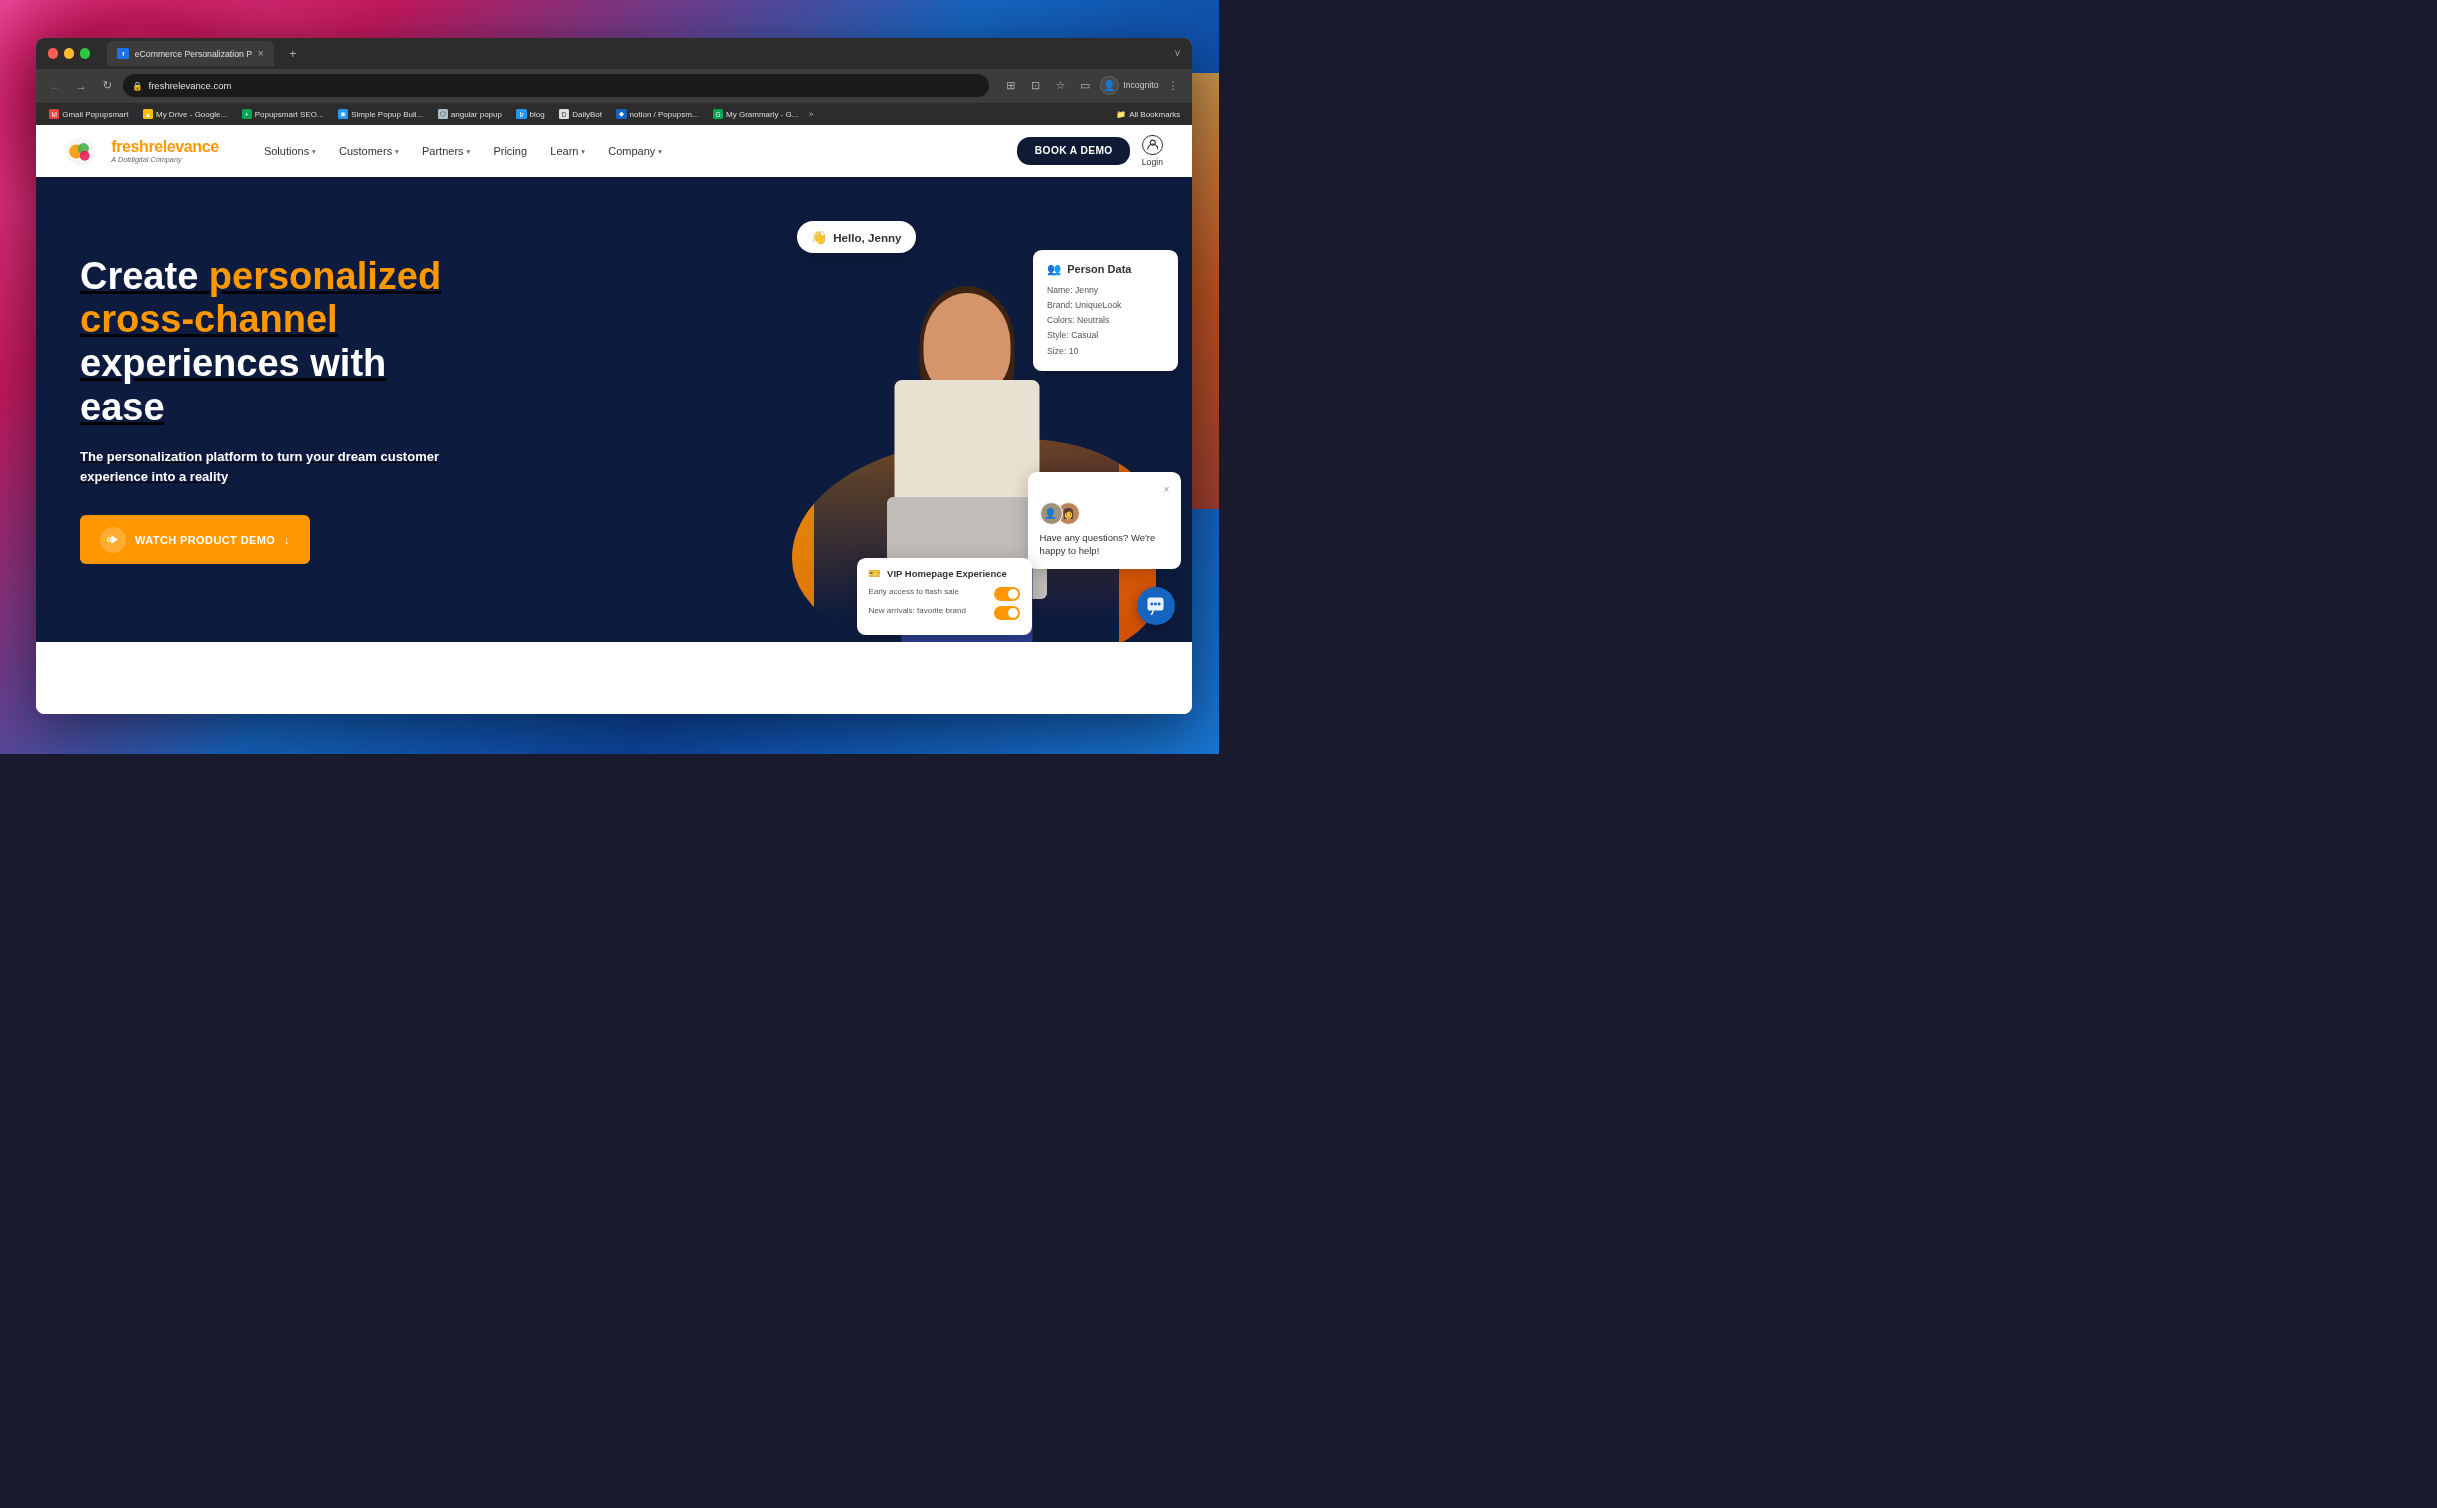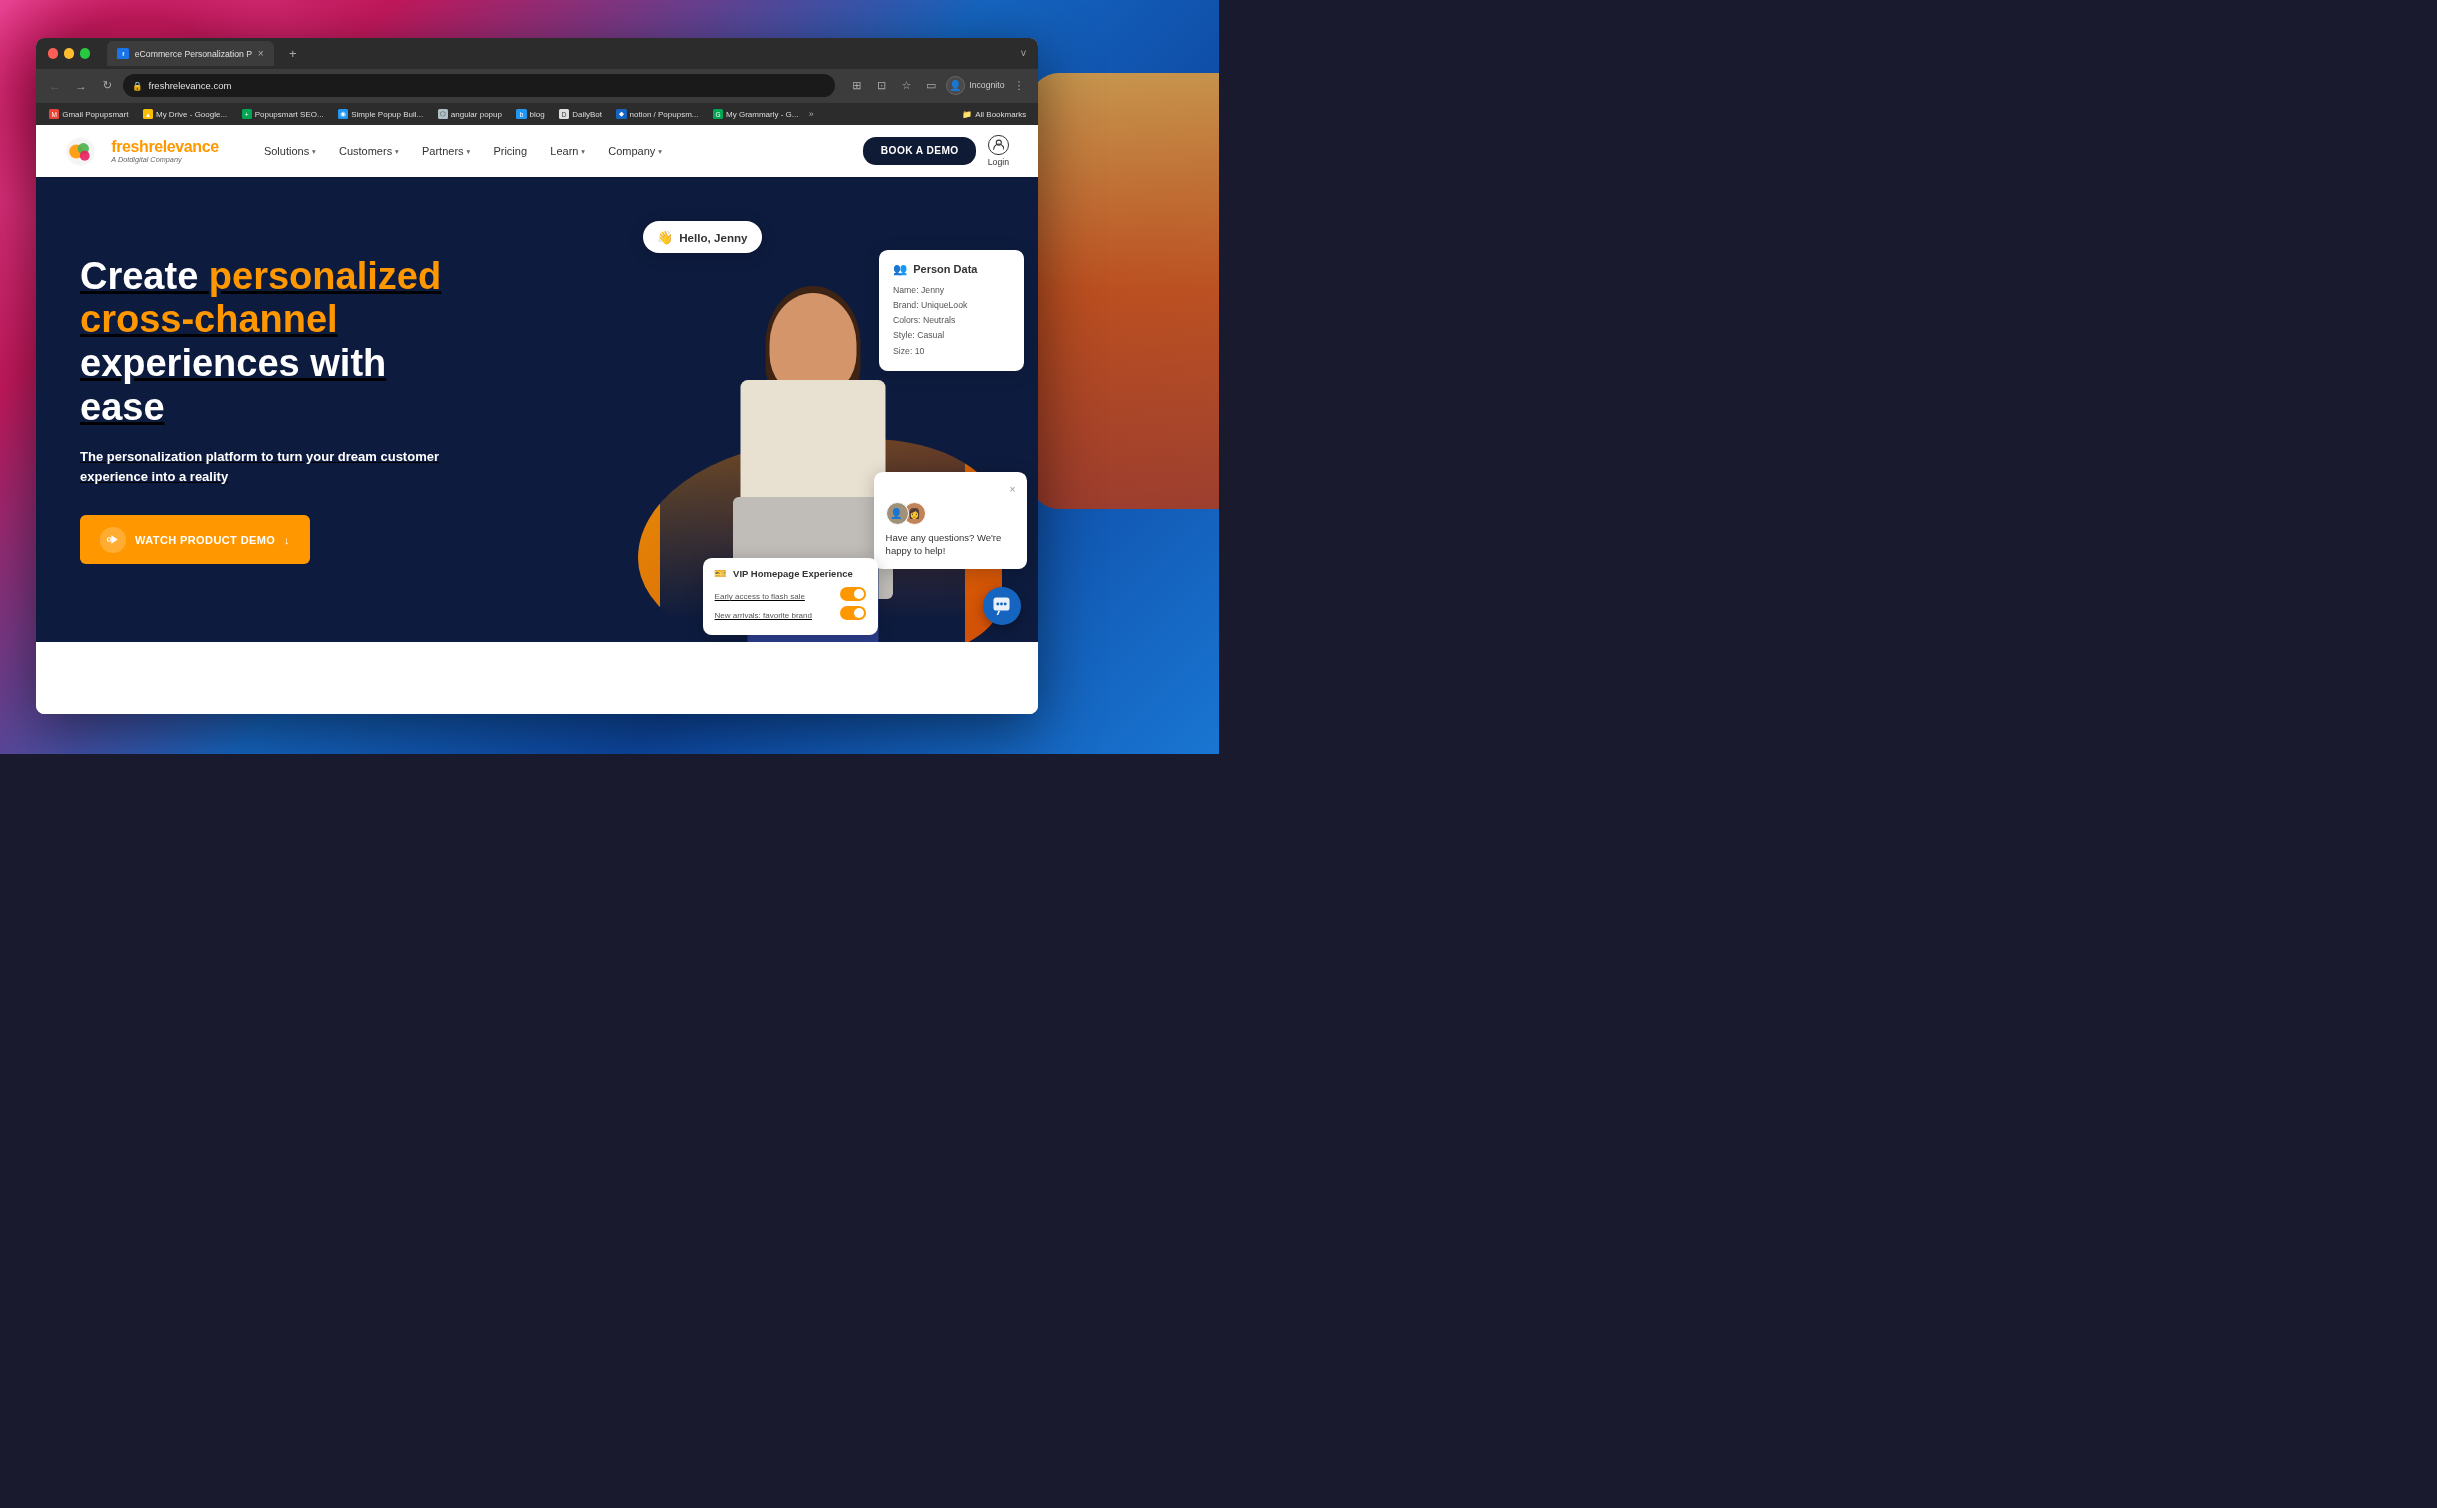--- a/index.html
+++ b/index.html
@@ -26,21 +26,21 @@
       background: linear-gradient(180deg, #f4a434 0%, #e65100 50%, #bf360c 100%);
       border-radius: 29px;
       opacity: 0.8;
       z-index: 1;
     }
 
     
     .browser-window {
       position: absolute;
       top: 38px; left: 36px;
-      width: 1002px;
+      width: 1156px;
       height: 676px;
       background: #fff;
       border-radius: 8.7px;
       box-shadow: 0 14.5px 58px rgba(0,0,0,0.5);
       overflow: hidden;
       z-index: 10;
     }
 
     
     .browser-chrome {
@@ -597,24 +597,23 @@
       margin-bottom: 7.3px;
     }
     .vip-icon { font-size: 10.2px; }
     .vip-title {
       font-size: 9.5px;
       font-weight: 700;
       color: #333;
     }
     .vip-row {
       display: flex;
-      align-items: flex-end;
+      align-items: flex-start;
       justify-content: space-between;
       margin-bottom: 4.4px;
-      text-decoration: underline;
     }
     .vip-label { font-size: 8px; color: #555; }
     .toggle {
       width: 26px; height: 14.5px;
       background: #ff9800;
       border-radius: 7.3px;
       position: relative;
     }
     .toggle::after {
       content: '';

